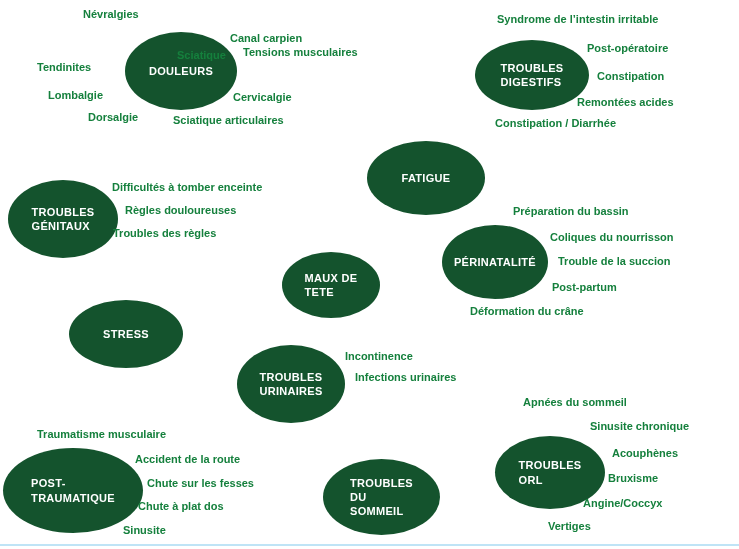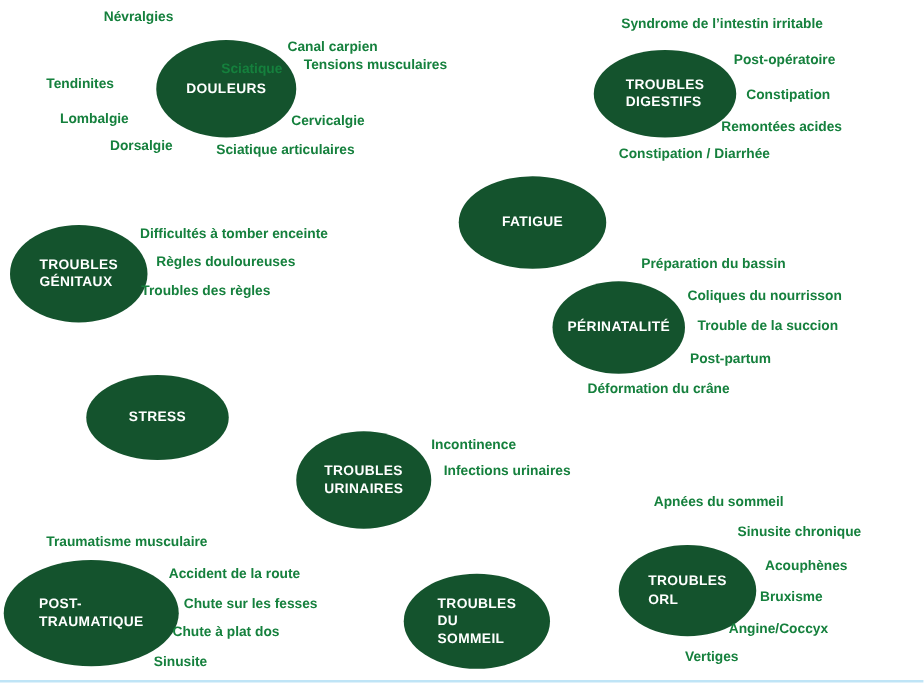--- a/index.html
+++ b/index.html
@@ -51,20 +51,24 @@
   <div class="bubble" style="left:475px;top:40px;width:114px;height:70px;">
     <span class="bubble-label">TROUBLES
 DIGESTIFS</span>
   </div>
   <div class="bubble" style="left:367px;top:141px;width:118px;height:74px;">
     <span class="bubble-label">FATIGUE</span>
   </div>
   <div class="bubble" style="left:8px;top:180px;width:110px;height:78px;">
     <span class="bubble-label">TROUBLES
 GÉNITAUX</span>
+  </div>
+  <div class="bubble" style="left:282px;top:252px;width:98px;height:66px;">
+    <span class="bubble-label">MAUX DE
+TETE</span>
   </div>
   <div class="bubble" style="left:442px;top:225px;width:106px;height:74px;">
     <span class="bubble-label">PÉRINATALITÉ</span>
   </div>
   <div class="bubble" style="left:69px;top:300px;width:114px;height:68px;">
     <span class="bubble-label">STRESS</span>
   </div>
   <div class="bubble" style="left:237px;top:345px;width:108px;height:78px;">
     <span class="bubble-label">TROUBLES
 URINAIRES</span>

